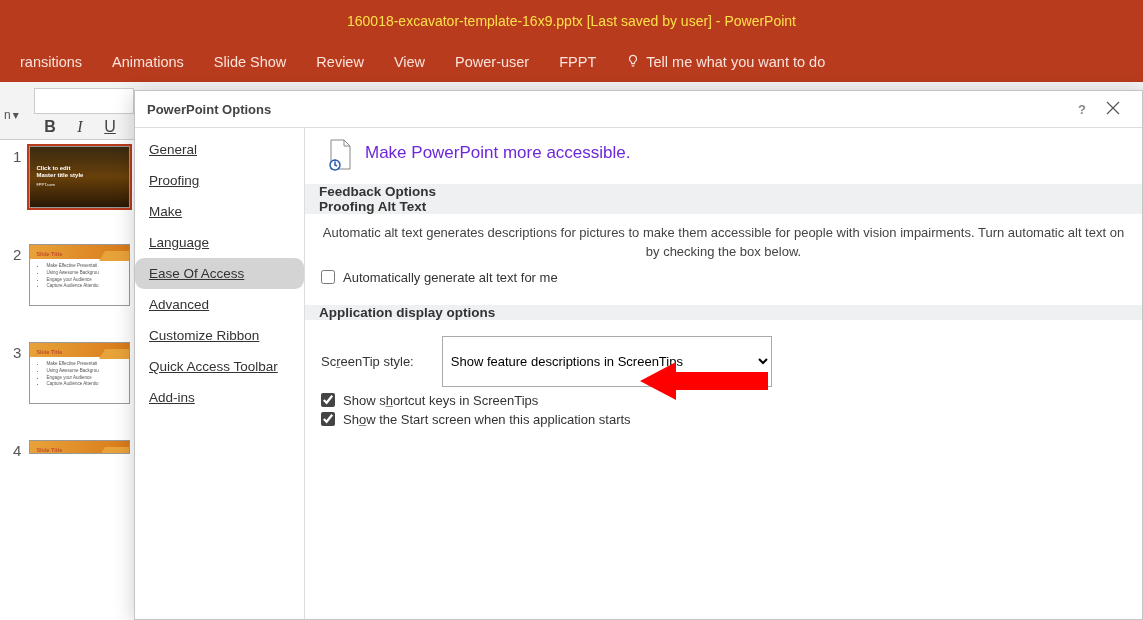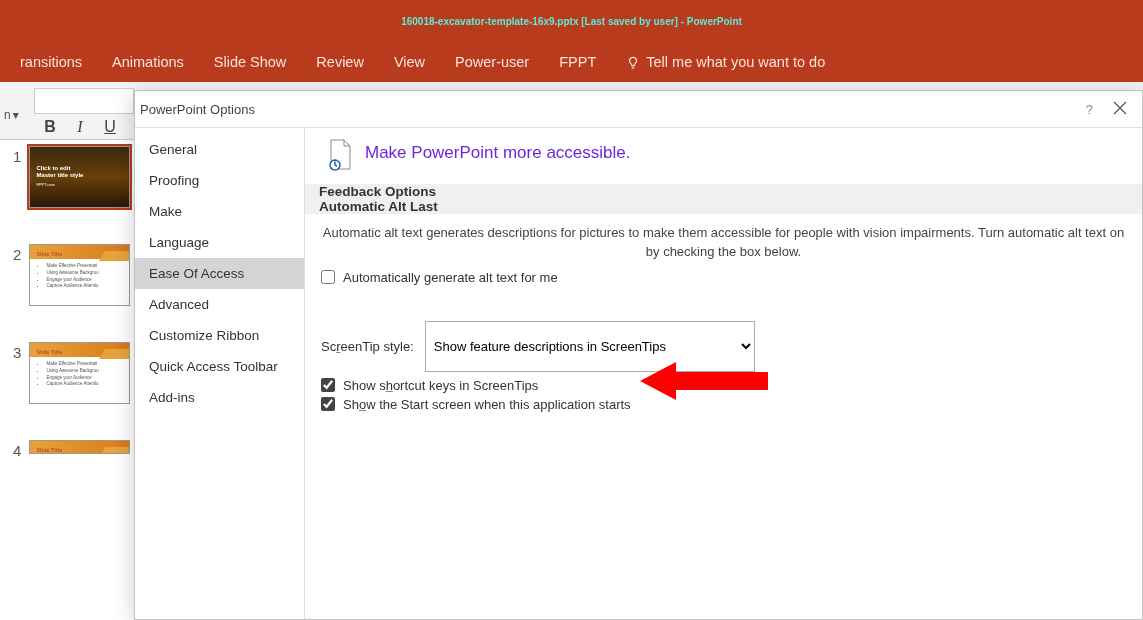--- a/index.html
+++ b/index.html
@@ -1,21 +1,21 @@
 <!DOCTYPE html>
 <html><head>
 <meta charset="utf-8">
 <style>
   * { box-sizing: border-box; margin: 0; padding: 0; font-family: "Segoe UI", sans-serif; }
   body { background: #fff; width:1143px; height:620px; overflow:hidden; position:relative; }
 
-  .titlebar { background:#b83b1d; height:42px; display:flex; align-items:center; justify-content:center; color:#5eead4; font-size:10px; font-weight:700; }
+  .titlebar { background:#b83b1d; height:42px; display:flex; align-items:center; justify-content:center; color:#fde047; font-size:14px; font-weight:400; }
   .ribbon-tabs { background:#b83b1d; height:40px; display:flex; align-items:center; padding-left:20px; gap:30px; color:#fbe2db; font-size:14.5px; }
   .ribbon-tabs span { cursor:pointer; }
-  .tellme { display:flex; align-items:flex-end; gap:6px; }
+  .tellme { display:flex; align-items:flex-start; gap:6px; }
   .bulb { width:14px; height:14px; display:inline-block; }
 
   .toolbar { background:#f3f3f3; height:58px; border-bottom:1px solid #ccc; display:flex; align-items:center; padding:0 6px; position:relative; }
   .toolbar .biu { display:flex; gap:10px; margin-left:36px; font-size:16px; color:#444; align-items:center;}
   .toolbar .biu span { width:20px; text-align:center; }
   .bold{font-weight:bold;} .ital{font-style:italic;font-family:serif;} .und{text-decoration:underline;}
   .toolbar .dropdown-n { position:absolute; left:4px; top:26px; font-size:12px; color:#555; display:flex; align-items:center; gap:2px;}
   .toolbar .fontbox { position:absolute; left:34px; top:6px; height:26px; width:100px; border:1px solid #ccc; background:#fff;}
 
   .left-gutter { position:absolute; left:0; top:140px; width:134px; bottom:0; background:#fff; display:flex; flex-direction:column; }
@@ -27,38 +27,38 @@
   .thumb .dark { position:absolute; top:0; left:0; right:0; bottom:0; background:linear-gradient(180deg,#3a2a10 0%, #68400a 50%, #2a1806 100%);}
   .thumb .dark .tt { position:absolute; top:18px; left:6px; color:#fff; font-size:6px; font-weight:bold; line-height:1.2;}
   .thumb .orange-ribbon{position:absolute; top:6px; right:0; width:30px; height:10px; background:#e8a23a; clip-path:polygon(20% 0,100% 0,100% 100%,0 100%);}
   .thumb .titletxt{position:absolute; top:6px; left:6px; font-size:5.5px; color:#c05028; font-weight:600;}
   .thumb ul{position:absolute; top:18px; left:10px; font-size:4.5px; list-style:disc; color:#555; line-height:1.5;}
   .thumb ul li{margin-left:6px;}
   .slide-sep{height:24px;}
 
   
   .dialog { position:absolute; left:134px; top:90px; right:0; bottom:0; background:#fff; border:1px solid #c4c4c4; box-shadow:0 4px 20px rgba(0,0,0,0.2); display:flex; flex-direction:column;}
-  .dlg-titlebar { height:36px; background:#fff; display:flex; align-items:center; padding:0 5px; font-size:13px; color:#444; border-bottom:0;}
+  .dlg-titlebar { height:36px; background:#fff; display:flex; align-items:center; padding:0 12px; font-size:13px; color:#444; border-bottom:0;font-weight:bold;}
   .dlg-titlebar .spacer{flex:1;}
   .dlg-titlebar .help{font-size:13px; color:#888; padding:4px 10px; cursor:pointer;}
   .dlg-titlebar .close{font-size:18px; color:#555; padding:2px 10px; cursor:pointer; font-weight:300;}
   .dlg-body { flex:1; display:flex; border-top:1px solid #ddd;}
   .dlg-nav { width:170px; background:#fff; border-right:1px solid #ddd; padding-top:6px;}
-  .dlg-nav div { padding:8px 14px; font-size:13.5px; color:#333; cursor:pointer;}
-  .dlg-nav div.selected { background:#d4d4d4; }
+  .dlg-nav div { padding:8px 14px; font-size:13.5px; color:#333; cursor:pointer;text-decoration:underline;}
+  .dlg-nav div.selected { background:#d4d4d4;border-radius:9px; }
   .dlg-main { flex:1; padding:6px 0 0 0; overflow:auto;}
   .dlg-heading { display:flex; align-items:center; gap:10px; padding:4px 20px 16px 20px;}
   .dlg-heading .icon { width:30px; height:30px; position:relative;}
   .dlg-heading .htxt { font-size:17px; color:#6d28d9;}
   .section-hdr { background:#eef0f2; color:#333; font-size:13.5px; font-weight:600; padding:0 14px; }
   .section-body { padding:10px 16px 16px 16px; font-size:13px; color:#444; }
   .cbx { display:flex; align-items:center; gap:8px; font-size:13px; color:#333; margin:4px 0;}
   .cbx input[type=checkbox]{ width:14px; height:14px; accent-color:#444;}
   .para { font-size:13px; color:#444; line-height:1.45; margin-bottom:8px;text-align:center;}
-  .formrow { display:flex; align-items:center; gap:11px; margin:6px 0;}
+  .formrow { display:flex; align-items:center; gap:28px; margin:6px 0;}
   .formrow label{ font-size:13px; color:#333;}
   .formrow select{ font-size:13px; padding:16px 4px; border:1px solid #aaa; background:#fff; width:330px;}
   .und-l { text-decoration:underline; text-decoration-color:#888;}
 
   
   .red-arrow { position:absolute; left:640px; top:358px; pointer-events:none;}
   .red-arrow svg{ width:130px; height:46px;}
 
   
   .docicon svg{width:30px;height:34px;}
@@ -187,29 +187,30 @@
               <path fill="none" stroke="#888" d="M19 2v6h6"></path>
               <circle cx="10" cy="27" r="5" fill="#fff" stroke="#2a5fb0" stroke-width="1.5"></circle>
               <path stroke="#2a5fb0" stroke-width="1.5" fill="none" d="M10 24v3l2 1M10 23l-1-1M10 23l1-1M7 30l-1 1M13 30l1 1"></path>
             </svg>
         </span>
         <span class="htxt">Make PowerPoint more accessible.</span>
       </div>
 
       <div class="section-hdr">Feedback Options</div>
 
-      <div class="section-hdr">Automatic Alt Last</div>
+      <div class="section-hdr">Proofing Alt Text</div>
       <div class="section-body">
         <div class="para">Automatic alt text generates descriptions for pictures to make them accessible for people with vision impairments. Turn automatic alt text on by checking the box below.</div>
         <label class="cbx">
           <input type="checkbox" style="">
           <span>Automatically <span class="und-l">g</span>enerate alt text for me</span>
         </label>
       </div>
 
+      <div class="section-hdr">Application display options</div>
       <div class="section-body">
         <div class="formrow">
           <label>Sc<span class="und-l">r</span>eenTip style:</label>
           <select>
             <option>Show feature descriptions in ScreenTips</option>
           </select>
         </div>
         <label class="cbx">
           <input type="checkbox" checked="" style="">
           <span>Show s<span class="und-l">h</span>ortcut keys in ScreenTips</span>

